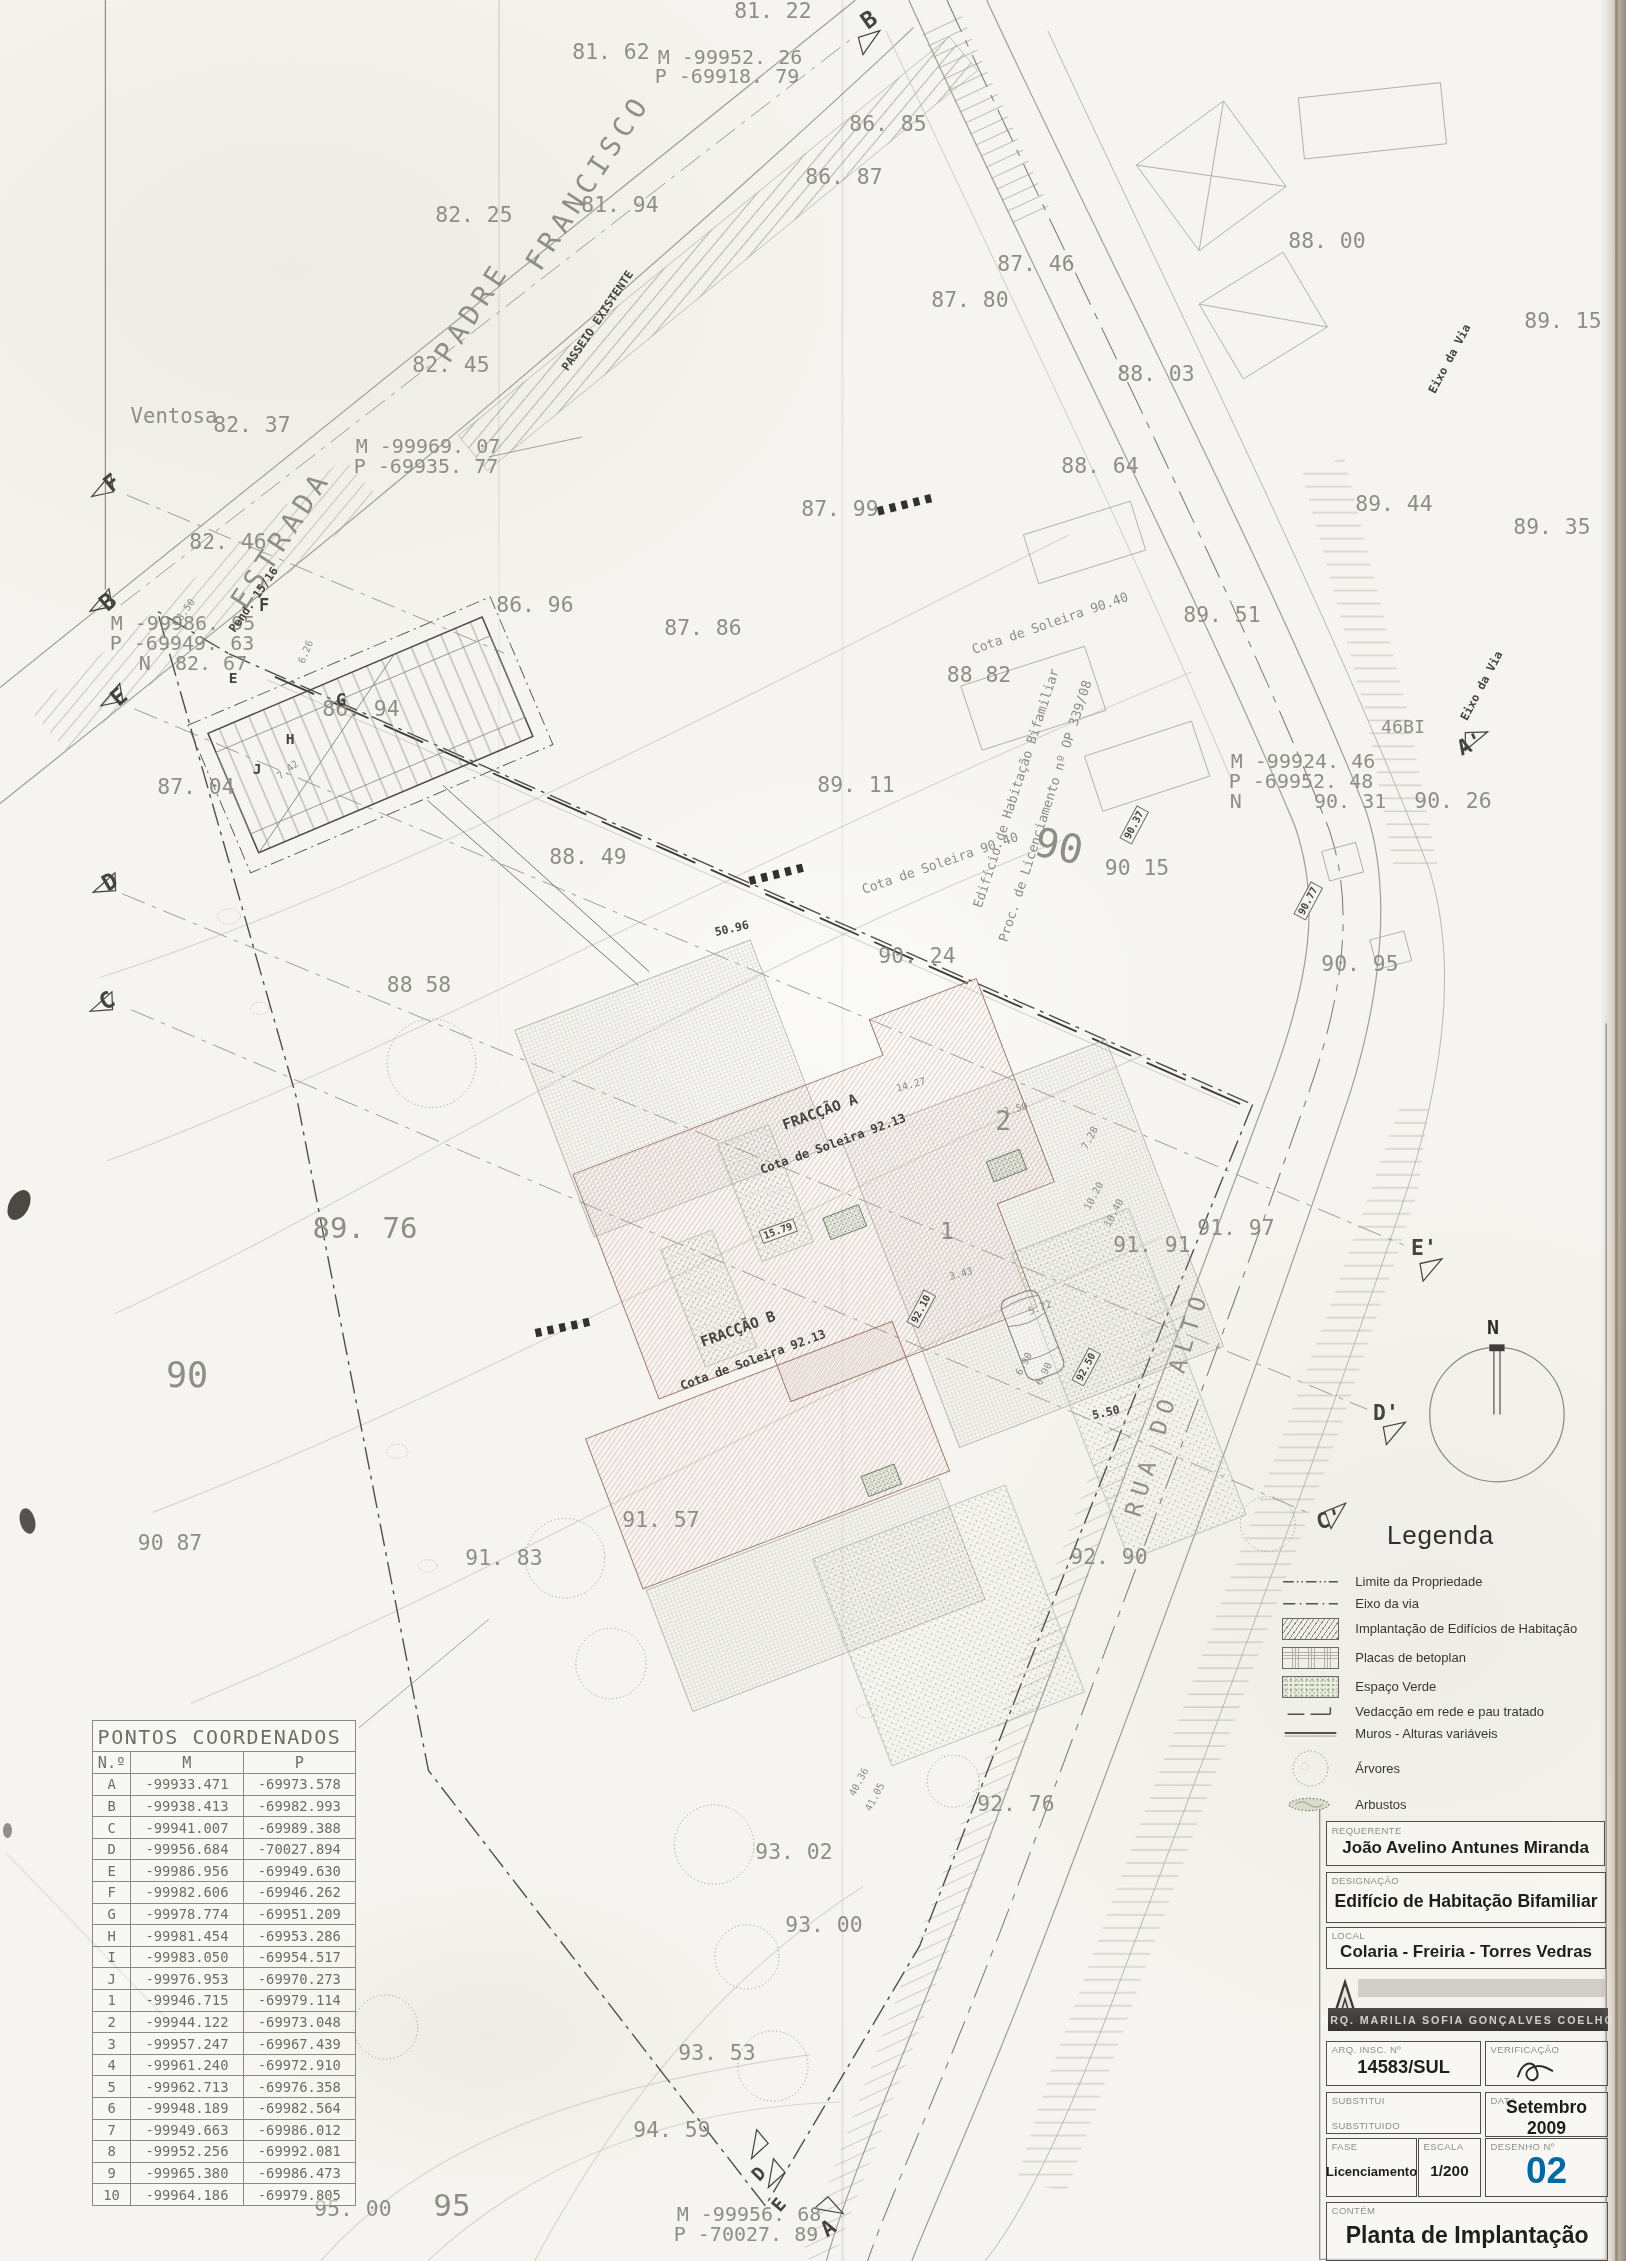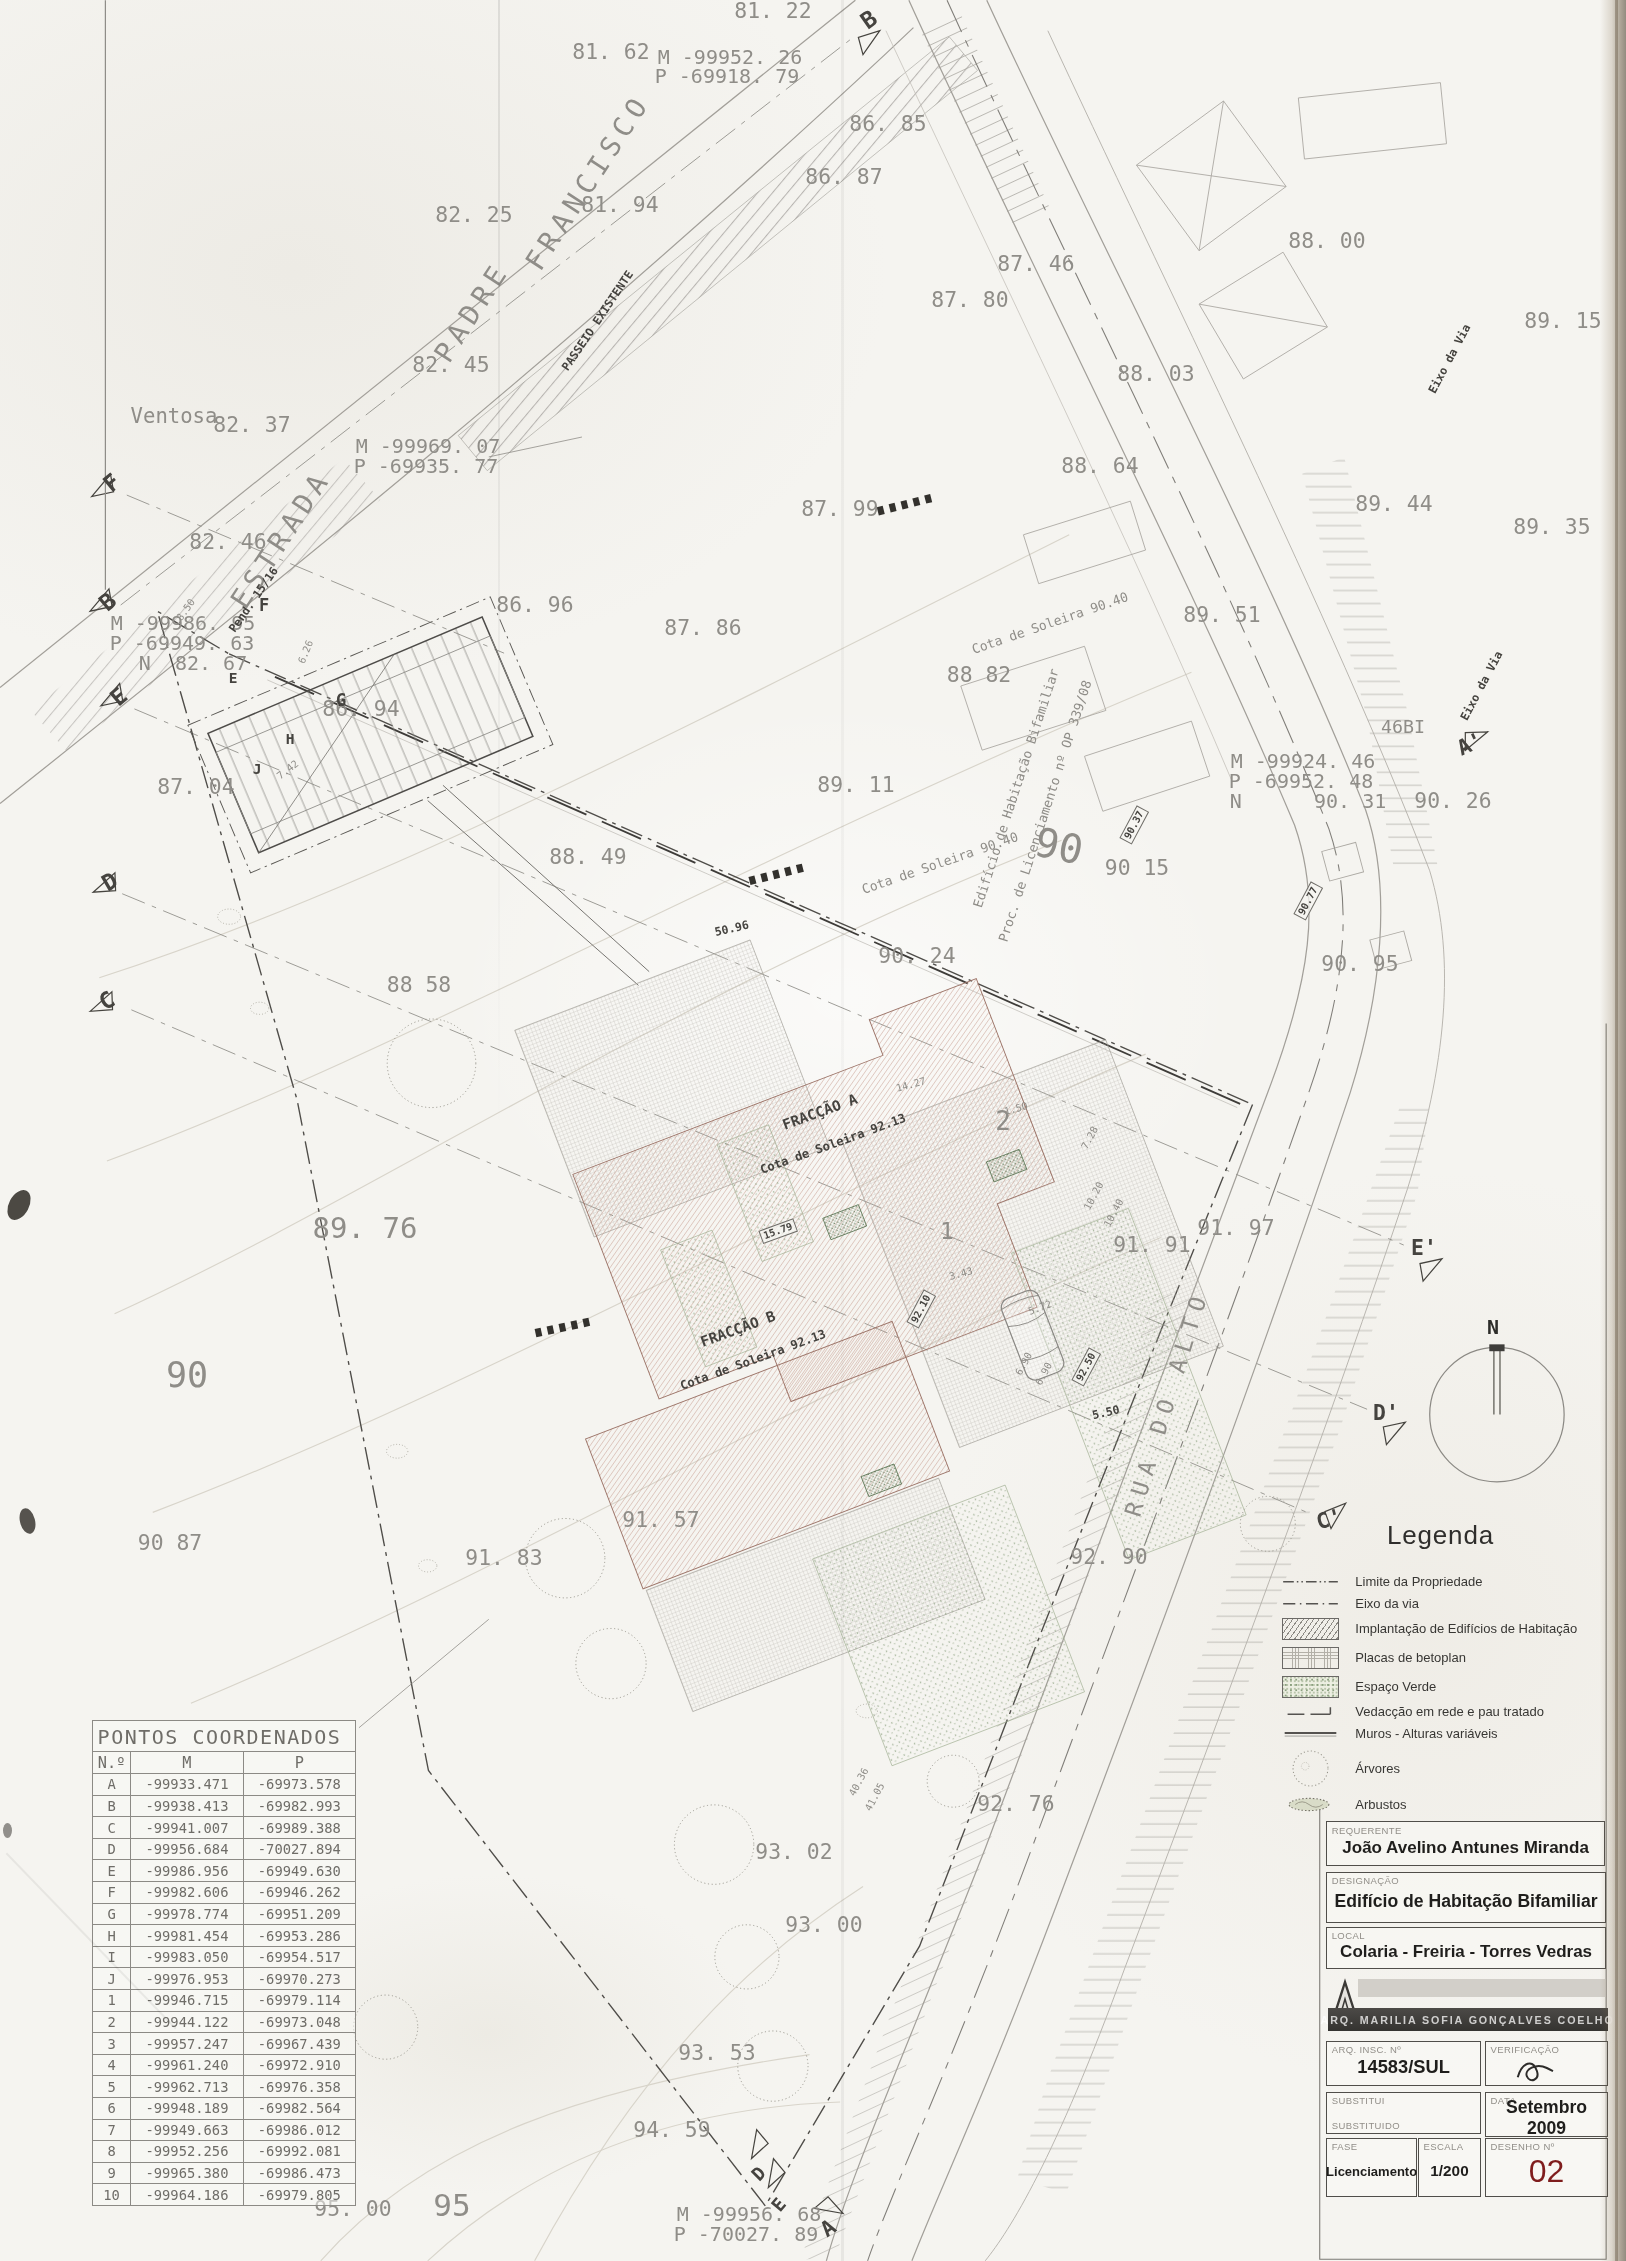--- a/index.html
+++ b/index.html
@@ -643,23 +643,27 @@
     <div class="tb-box" style="left:6.1px;top:335px;width:89px;height:57px;">
       <span class="tb-label">FASE</span>
       <span class="tb-value" style="font-size:13px;">Licenciamento</span>
     </div>
     <div class="tb-box" style="left:98px;top:335px;width:61px;height:57px;">
       <span class="tb-label">ESCALA</span>
       <span class="tb-value" style="font-size:15.3px;">1/200</span>
     </div>
     <div class="tb-box" style="left:165px;top:335px;width:121px;height:57px;">
       <span class="tb-label">DESENHO Nº</span>
-      <span class="tb-value" style="font-size:32px;font-weight:normal;color:#7f1d1d;">02</span>
-    </div>
-
+      <span class="tb-value" style="font-size:37px;font-weight:bold;color:#0369a1;">02</span>
+    </div>
+
+    <div class="tb-box" style="left:6.1px;top:399px;width:280px;height:57px;">
+      <span class="tb-label">CONTÉM</span>
+      <span class="tb-value" style="font-size:23px;">Planta de Implantação</span>
+    </div>
   </div>
 
   <div class="scan-edge"></div>
   <div class="scan-streak"></div>
   <div class="crease" style="left:498px;top:0;width:2.3px;height:1146px;background:linear-gradient(180deg,rgba(0,0,0,.09),rgba(0,0,0,0));"></div>
   <div class="crease" style="left:841px;top:0;width:3.1px;height:2261px;background:linear-gradient(180deg,rgba(0,0,0,.05),rgba(0,0,0,.02) 60%,rgba(0,0,0,.06));"></div>
   <div class="crease" style="left:-31px;top:1940px;width:244px;height:2.3px;background:rgba(0,0,0,.06);transform:rotate(46deg);"></div>
   <div class="blob" style="left:9.2px;top:1189px;width:20px;height:32px;transform:rotate(28deg);opacity:.85;"></div>
   <div class="blob" style="left:20px;top:1508px;width:15.3px;height:26px;transform:rotate(-14deg);opacity:.8;"></div>
   <div class="blob" style="left:3.1px;top:1823px;width:9.2px;height:15.3px;opacity:.5;"></div>

